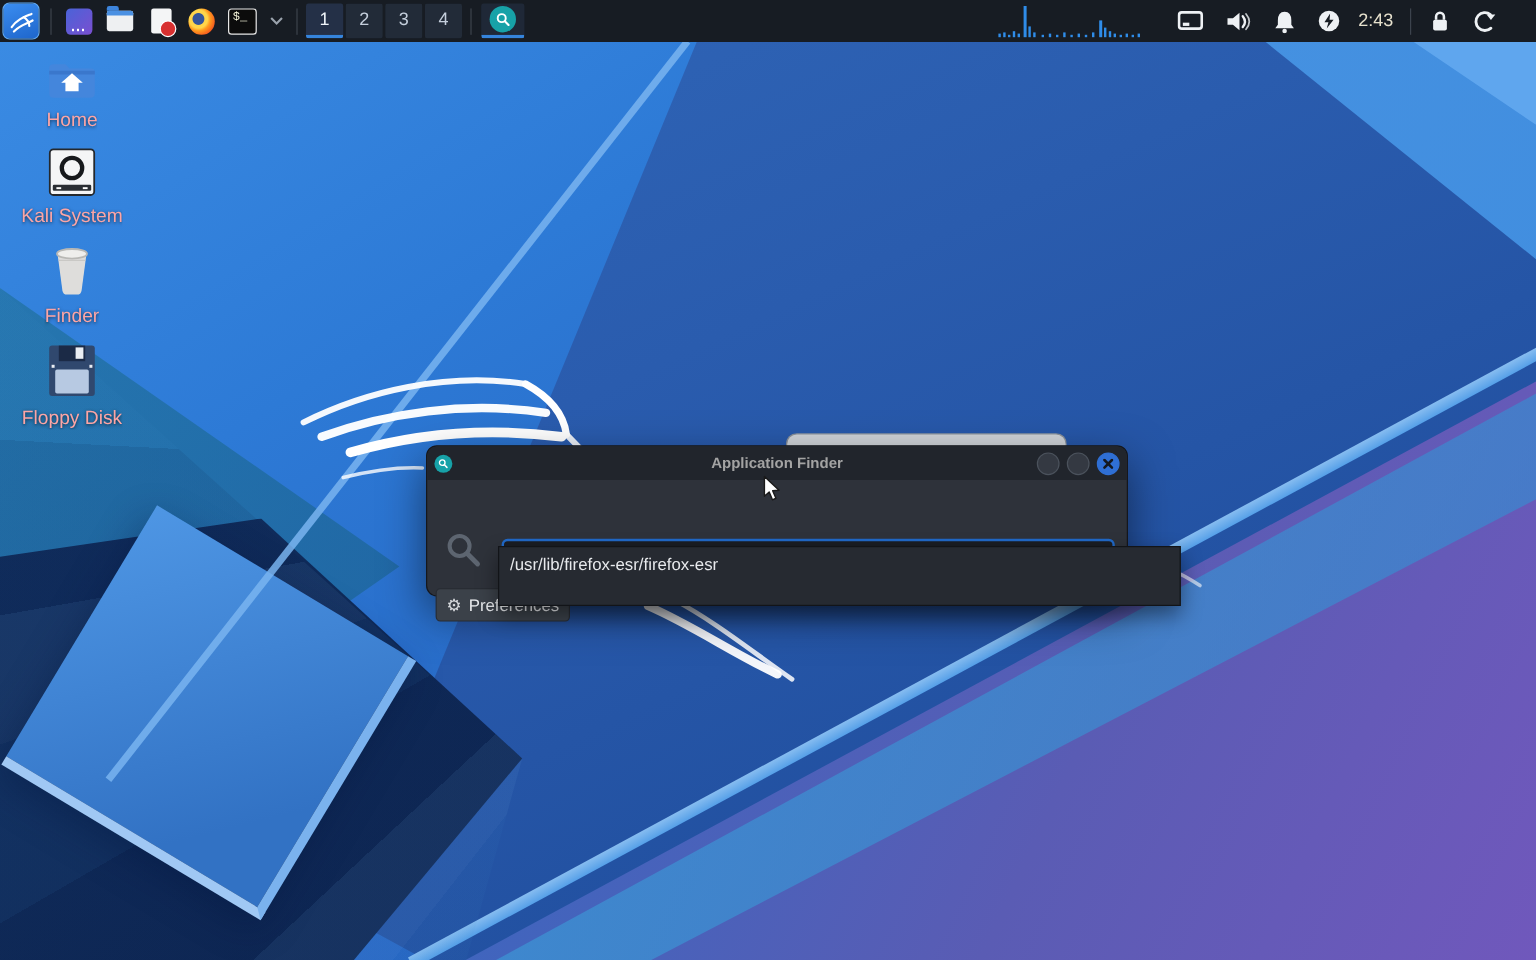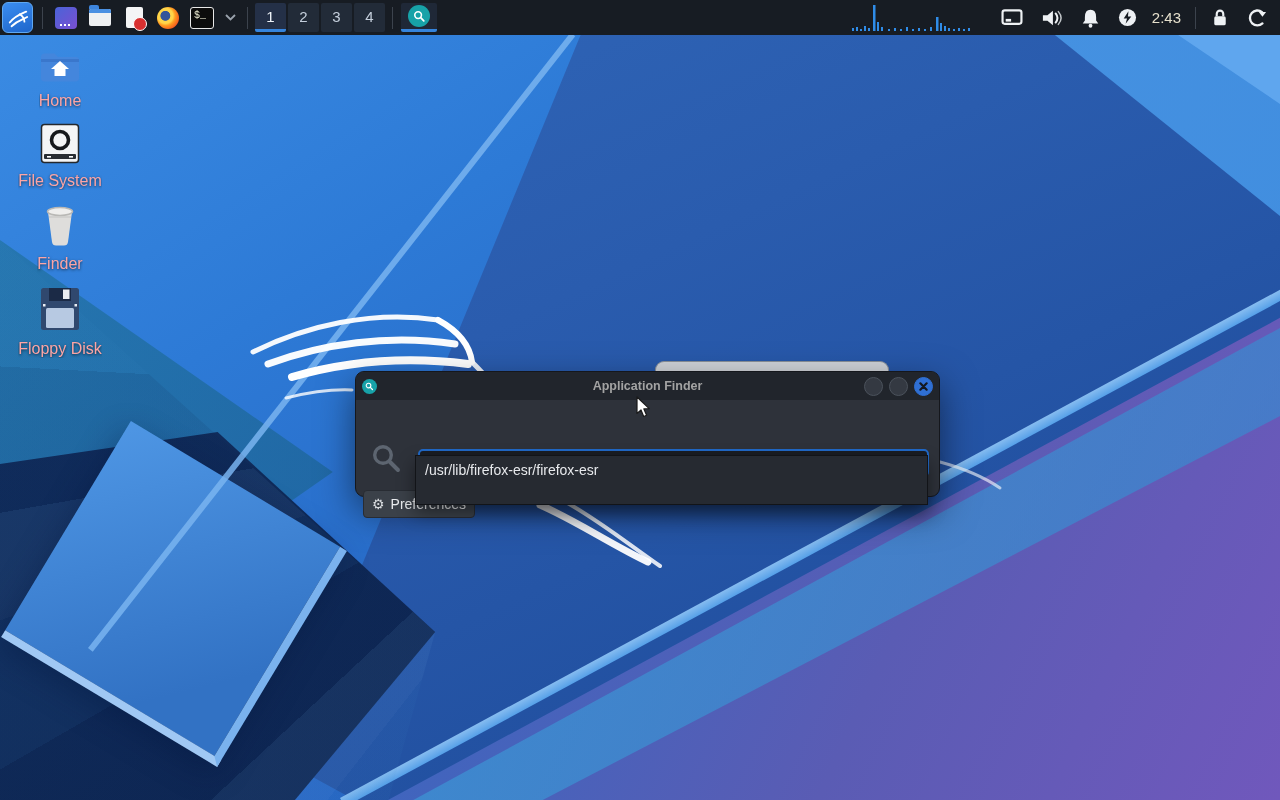--- a/index.html
+++ b/index.html
@@ -62,21 +62,21 @@
   .ws-group { display:flex; align-items:center; height:100%; }
   .ws-btn { width:31px; height:29px; margin:3px 1px; background:#222b38; border-radius:2px;
     display:flex; align-items:center; justify-content:center; font-size:15px; color:#c4cedb;
     border-bottom:3px solid transparent; }
   .ws-btn.active { background:#243047; border-bottom-color:#3584dc; color:#eef3f8; }
   .task-tile { width:36px; height:29px; margin:3px 2px; background:#1f2837; border-radius:2px;
     display:flex; align-items:center; justify-content:center; border-bottom:3px solid #3584dc; }
   .qcircle { border-radius:50%; background:#17a2a8; display:flex; align-items:center; justify-content:center; }
   .qcircle.big { width:22px; height:22px; }
   .qcircle.small { width:15px; height:15px; }
-  .panel-right { margin-left:auto; display:flex; align-items:center; height:100%; padding-right:4px; }
+  .panel-right { margin-left:auto; display:flex; align-items:center; height:100%; padding-right:24px; }
   .tray-icon { margin:0 9px; display:flex; align-items:center; justify-content:center; }
   .clock { font-size:15px; color:#e6e0cc; margin:0 8px 0 6px; }
 
   
   .dicons { position:absolute; left:12px; top:50px; width:96px; z-index:5; }
   .dicon { width:96px; margin-bottom:13px; display:flex; flex-direction:column; align-items:center; }
   .dicon-label { margin-top:8px; font-size:16px; color:#fca5a5; text-shadow:0 1px 3px rgba(0,0,0,.65);
     max-width:96px; white-space:nowrap; overflow:hidden; text-align:center; }
 
   
@@ -101,21 +101,21 @@
     display:flex; align-items:center; padding:0 10px; font-size:14px; color:#eceef1; }
   .af-caret { width:1.5px; height:16px; background:#f0f2f4; margin-left:1px; }
   .af-input-arrow { margin-left:auto; color:#b9bfc7; font-size:14px; }
   .af-prefs { position:absolute; left:7px; top:90px; width:112px; height:28px;
     background:#3b4149; border:1px solid #282c33; border-radius:4px;
     display:flex; align-items:center; padding:0 8px; gap:6px;
     font-size:14px; color:#e9ebee; white-space:nowrap; overflow:hidden; }
   .gear { font-size:14px; color:#d9dcdf; }
 
   
-  .af-popup { position:absolute; left:415px; top:455px; width:513px; height:50px; z-index:25;
+  .af-popup { position:absolute; left:415px; top:455px; width:569px; height:50px; z-index:25;
     background:#262a31; border:1px solid #121418; box-shadow:0 8px 18px rgba(0,0,0,.45); }
   .af-popup-item { padding:6px 9px; font-size:14px; color:#e7e9ec; }
 
   
   .cursor { position:absolute; left:636px; top:396px; z-index:50; }
 </style>
 </head>
 <body>
 
 <div class="desktop">
@@ -289,21 +289,21 @@
       <div class="dicon-label">Home</div>
     </div>
     <div class="dicon">
       <svg width="40" height="41" viewBox="0 0 40 41">
         <rect x="1.5" y="1.5" width="37" height="38" rx="3" fill="#f4f5f6" stroke="#24282d" stroke-width="1.5"></rect>
         <circle cx="20" cy="17" r="8.5" fill="none" stroke="#17191c" stroke-width="3.6"></circle>
         <rect x="4" y="31" width="32" height="5" rx="1" fill="#2a2e33"></rect>
         <rect x="7" y="33" width="4" height="1.6" fill="#fff"></rect>
           <rect x="29" y="33" width="4" height="1.6" fill="#fff"></rect>
       </svg>
-      <div class="dicon-label">File System</div>
+      <div class="dicon-label">Kali System</div>
     </div>
     <div class="dicon">
       <svg width="40" height="44" viewBox="0 0 40 44">
         <path d="M8,9 L12,39 q.5,3.5 4,3.5 h8 q3.5,0 4,-3.5 L32,9 Z" fill="#dedddb"></path>
         <ellipse cx="20" cy="8.5" rx="12.5" ry="4" fill="#efeeec" stroke="#b9b8b5" stroke-width="1.5"></ellipse>
         <path d="M9,14 L31,14" stroke="#c9c8c5" stroke-width="1.2"></path>
       </svg>
       <div class="dicon-label">Finder</div>
     </div>
     <div class="dicon">

